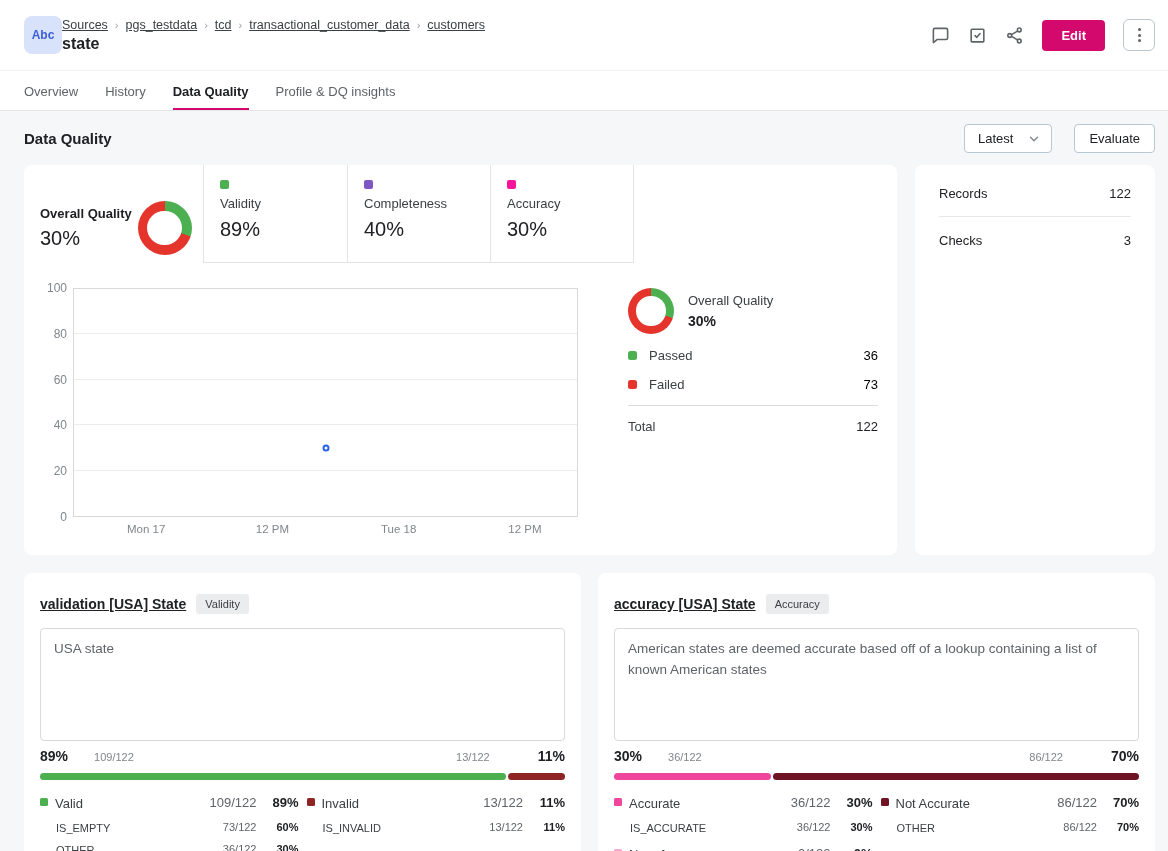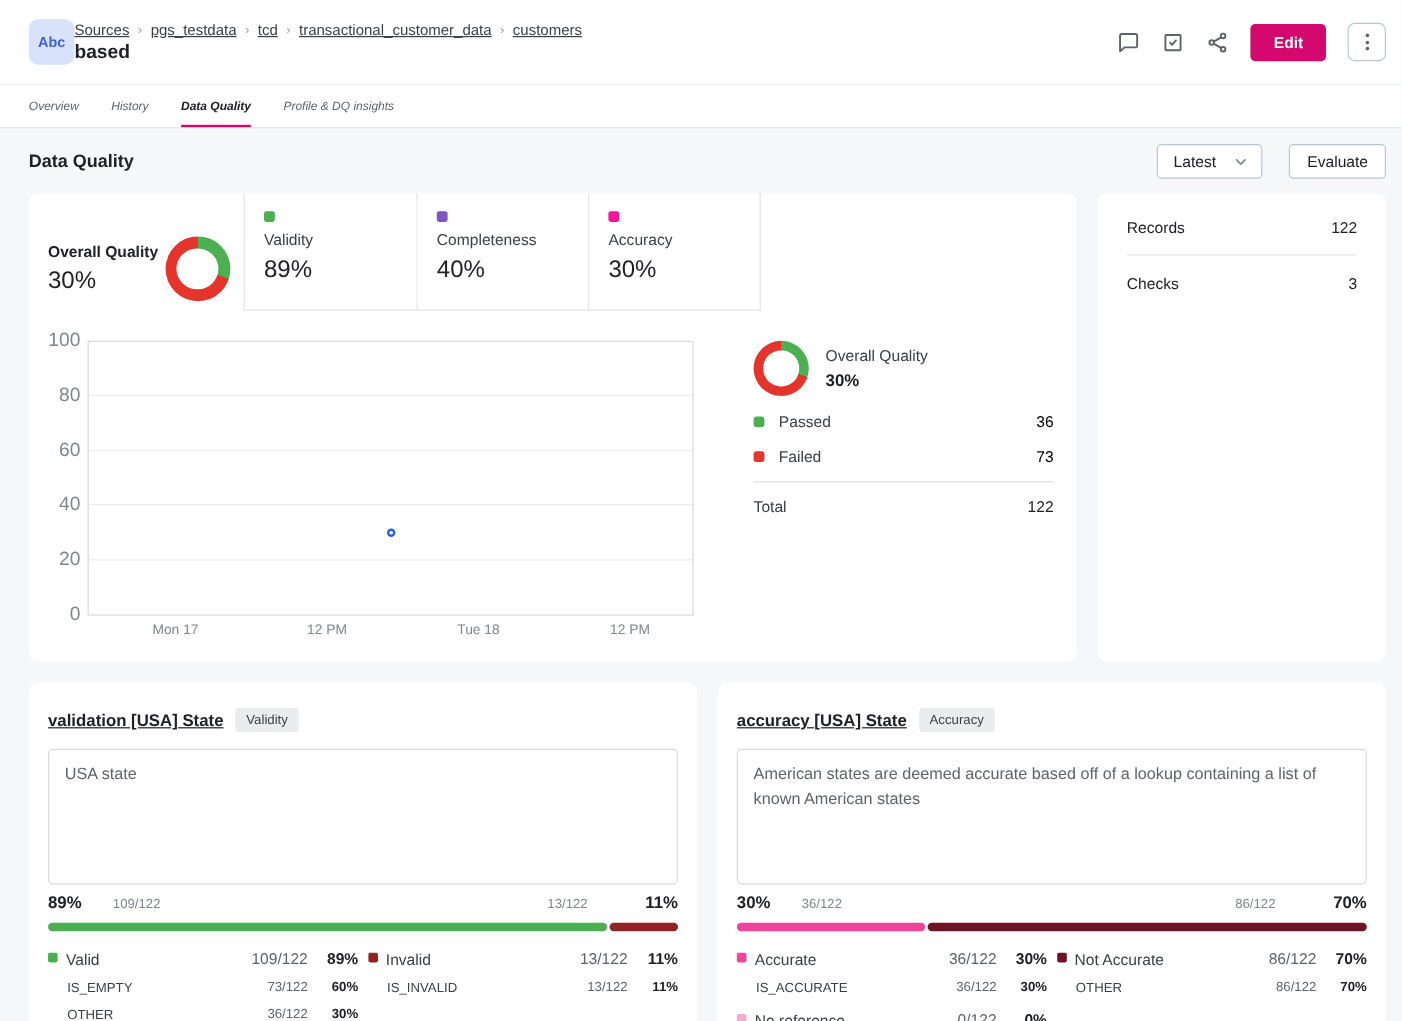--- a/index.html
+++ b/index.html
@@ -34,23 +34,22 @@
     width:32px; height:32px; border:1px solid #b8c7d1; border-radius:6px; background:#fff;
     display:flex; flex-direction:column; align-items:center; justify-content:center; gap:2.5px; cursor:pointer;
   }
   .btn-kebab i { width:3px; height:3px; border-radius:50%; background:#5f6368; }
   
   .tabbar {
     background:#fff; padding:0 24px; display:flex; gap:27px;
     border-bottom:1px solid #e4e5e7;
   }
   .tab {
-    font-size:10px; color:#5f6368; padding:13px 0 9px; cursor:pointer;
+    font-size:13px; color:#5f6368; padding:13px 0 9px; cursor:pointer;
     border-bottom:2px solid transparent;
-    font-style:italic;
   }
   .tab.active { color:#202124; font-weight:700; border-bottom-color:#d4096e; }
   
   .content { padding:5px 13px 0 24px; }
   .section-head { display:flex; align-items:center; justify-content:space-between; margin-top:8px; }
   .section-title { font-size:15px; font-weight:700; }
   .head-controls { display:flex; gap:22px; }
   .select-btn, .btn-outline {
     height:29px; background:#fff; border:1px solid #b8c7d1; border-radius:4px;
     font-family:inherit; font-size:13px; color:#202124; cursor:pointer;
@@ -81,21 +80,21 @@
   
   .chart-row { display:flex; padding:25px 0 0 16px; }
   .chart { position:relative; width:538px; height:258px; }
   .plot {
     position:absolute; left:33px; top:0; width:505px; height:229px;
     border:1px solid #d7d9db; background:#fff;
   }
   .gridline { position:absolute; left:0; right:0; height:1px; background:#ececee; }
   .ytick {
     position:absolute; right:511px; width:28px; text-align:right;
-    font-size:16px; color:#80868b; transform:translateY(50%); line-height:1;
+    font-size:12px; color:#80868b; transform:translateY(50%); line-height:1;
   }
   .ylabels { position:absolute; left:0; top:0; width:33px; height:229px; }
   .ylabels .ytick { right:6px; }
   .xlabels { position:absolute; left:33px; top:235px; width:505px; height:16px; }
   .xtick { position:absolute; transform:translateX(-50%); font-size:11.5px; color:#80868b; white-space:nowrap; }
   .point {
     position:absolute; width:7px; height:7px; border:2px solid #2962e9; border-radius:50%;
     background:#fff; transform:translate(-50%,50%);
   }
   
@@ -157,21 +156,21 @@
         <a>Sources</a>
         <span class="crumb-sep">›</span>
         <a>pgs_testdata</a>
         <span class="crumb-sep">›</span>
         <a>tcd</a>
         <span class="crumb-sep">›</span>
         <a>transactional_customer_data</a>
         <span class="crumb-sep">›</span>
         <a>customers</a>
       </div>
-      <div class="page-title">based</div>
+      <div class="page-title">state</div>
     </div>
   </div>
   <div class="header-right">
     <button class="icon-btn" title="">
       <svg width="19" height="19" viewBox="0 0 24 24" fill="none" stroke="#5f6368" stroke-width="2" stroke-linejoin="round">
           <path d="M21 15a2 2 0 0 1-2 2H8l-5 4V5a2 2 0 0 1 2-2h14a2 2 0 0 1 2 2z"></path>
         </svg>
     </button>
     <button class="icon-btn">
       <svg width="19" height="19" viewBox="0 0 24 24" fill="none" stroke="#5f6368" stroke-width="2" stroke-linecap="round" stroke-linejoin="round">

